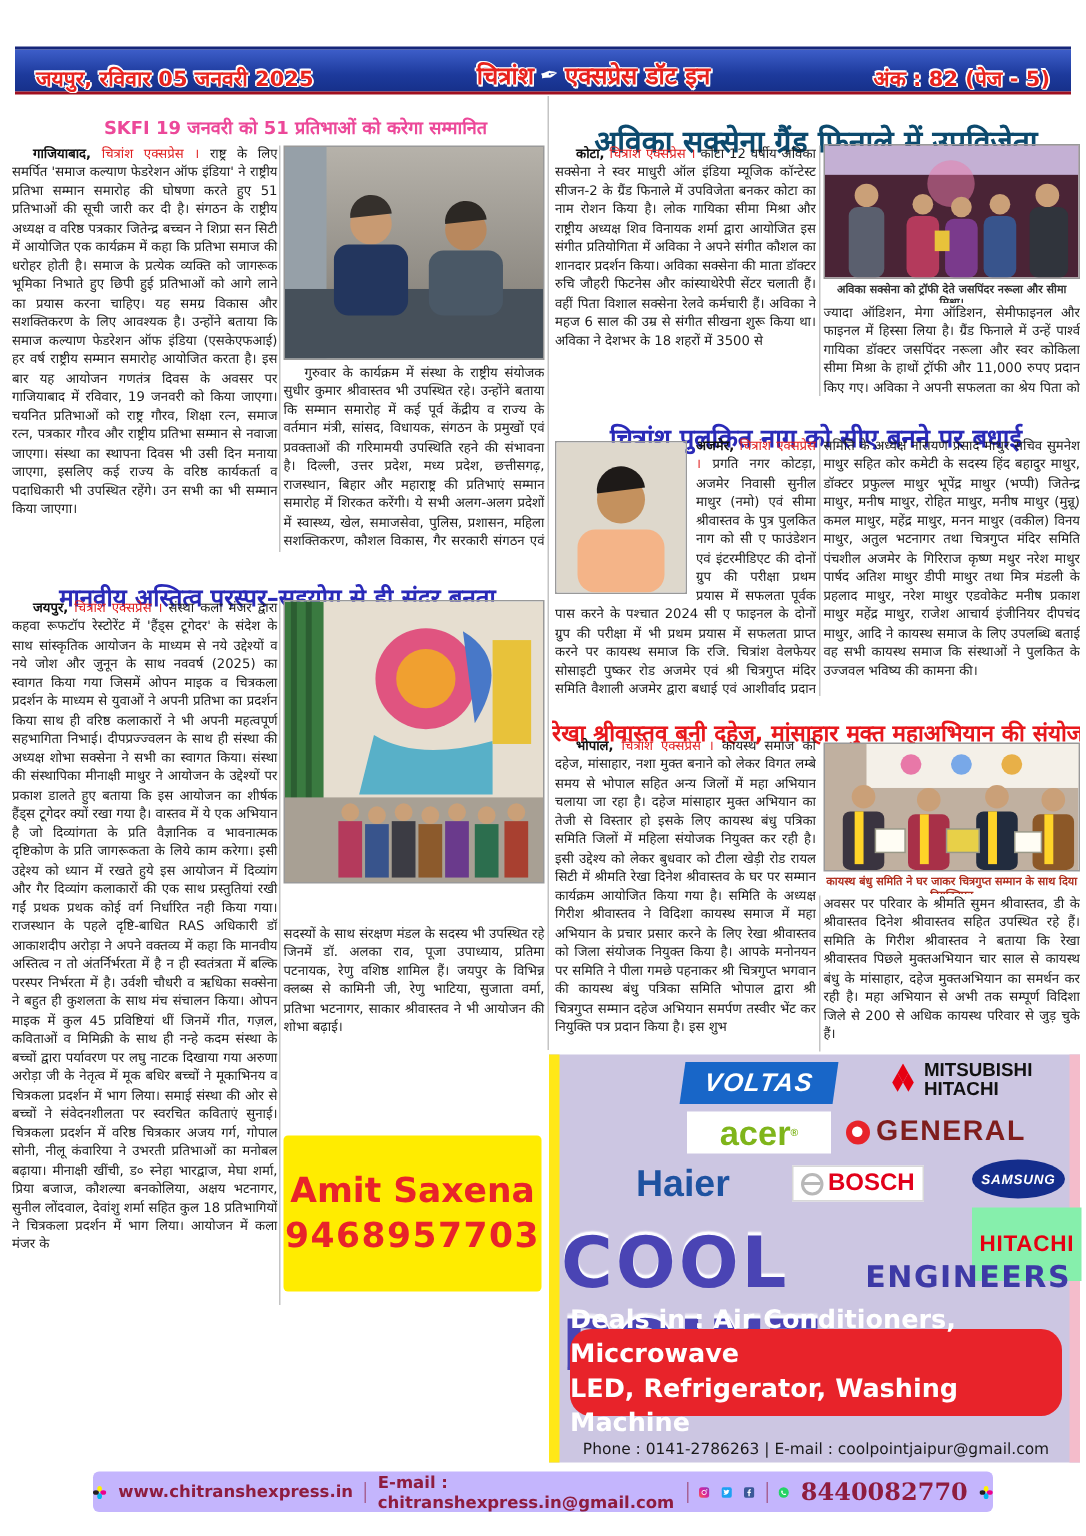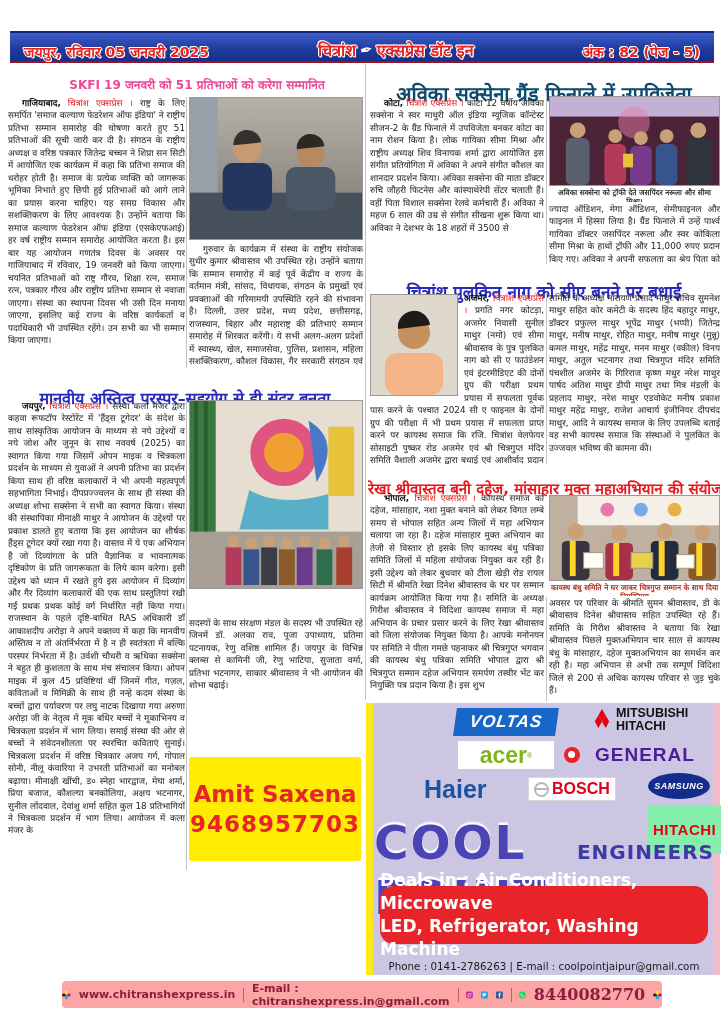--- a/index.html
+++ b/index.html
@@ -60,41 +60,41 @@
   .strip-y{position:absolute;left:0;top:0;width:7px;height:100%;background:#ffe818;}
   .strip-p{position:absolute;right:0;top:0;width:7px;height:100%;background:#f4bccb;}
   .brand{position:absolute;font-family:"Liberation Sans",sans-serif;white-space:nowrap;}
   .b-voltas{left:89px;top:5px;width:102px;height:28px;background:#1866c8;transform:skewX(-8deg);
     display:flex;align-items:center;justify-content:center;color:#fff;font-style:italic;font-weight:900;font-size:17px;letter-spacing:1px;}
   .b-mitsu{left:226px;top:4px;display:flex;align-items:center;gap:4px;}
   .b-mitsu .mt{color:#111;font-weight:800;font-size:12.5px;line-height:1.0;}
   .b-acer{left:92px;top:38px;width:96px;height:28px;background:#fff;display:flex;align-items:center;justify-content:center;
     color:#7fb51b;font-weight:bold;font-size:23px;}
   .b-acer sup{font-size:7px;color:#7fb51b;}
-  .b-general{left:198px;top:41px;display:flex;align-items:center;gap:15px;color:#4c1d95;font-weight:900;font-size:19px;letter-spacing:1px;}
+  .b-general{left:198px;top:41px;display:flex;align-items:center;gap:4px;color:#7f1d1d;font-weight:900;font-size:19px;letter-spacing:1px;}
   .gen-ic{width:16px;height:16px;border-radius:50%;background:#e8232a;position:relative;}
   .gen-ic::after{content:"";position:absolute;left:4px;top:4px;width:7px;height:7px;border-radius:50%;background:#fff;}
   .b-haier{left:58px;top:72px;color:#1e52a0;font-weight:bold;font-size:25px;}
   .b-bosch{left:162px;top:74px;display:flex;align-items:center;gap:3px;background:#fff;border:1px solid #d8d8d8;padding:2px 5px;}
   .bosch-ic{width:15px;height:15px;border:2.5px solid #b8b8b8;border-radius:50%;box-sizing:border-box;position:relative;}
   .bosch-ic::after{content:"";position:absolute;left:0;right:0;top:4px;height:2px;background:#b8b8b8;}
   .b-bosch .bt{color:#e2001a;font-weight:900;font-size:16px;}
   .b-samsung{left:282px;top:70px;width:62px;height:26px;background:#142d8c;border-radius:50%;
     display:flex;align-items:center;justify-content:center;color:#fff;font-style:italic;font-weight:bold;font-size:9px;letter-spacing:.5px;}
   .b-hitachi{left:282px;top:102px;background:#86efac;padding:16px 5px;color:#e60012;font-weight:900;font-size:15px;letter-spacing:.5px;}
   .cool-title{position:absolute;left:8px;top:112px;width:340px;display:flex;align-items:baseline;gap:8px;}
   .cool-main{color:#4a44b4;font-weight:900;font-size:47px;letter-spacing:2px;
     text-shadow:0 -2px 0 rgba(255,255,255,.85),0 -3px 1px rgba(255,255,255,.6);}
   .cool-sub{color:#3d3aa6;font-weight:bold;font-size:20px;letter-spacing:1px;}
   .deals{position:absolute;left:14px;top:183px;width:328px;height:58px;background:#e8232a;border-radius:14px;
     display:flex;flex-direction:column;align-items:center;justify-content:center;color:#fff;font-weight:bold;font-size:17px;line-height:1.35;}
   .cool-addr{position:absolute;left:8px;top:244px;width:340px;text-align:center;color:#1a1a1a;font-size:10.3px;}
   .cool-contact{position:absolute;left:8px;top:257px;width:340px;text-align:center;color:#1a1a1a;font-size:10.3px;}
   
-  .footer{position:absolute;left:62px;top:981px;width:600px;height:27px;background:#fca5a5;border-radius:4px;
+  .footer{position:absolute;left:62px;top:981px;width:600px;height:27px;background:#c4b5fd;border-radius:4px;
     display:flex;align-items:center;justify-content:center;gap:8px;color:#8e1d3f;font-weight:bold;font-size:11px;}
   .fdiv{width:1px;height:14px;background:#8e1d3f;opacity:.55;}
   .ficon{width:14px;height:14px;display:inline-block;}
   .fphone{font-family:"DejaVu Serif","Liberation Serif",serif;font-size:16px;font-weight:bold;}
   .pinw{width:18px;height:18px;}
 </style>
 </head>
 <body>
 
 <div class="page">

